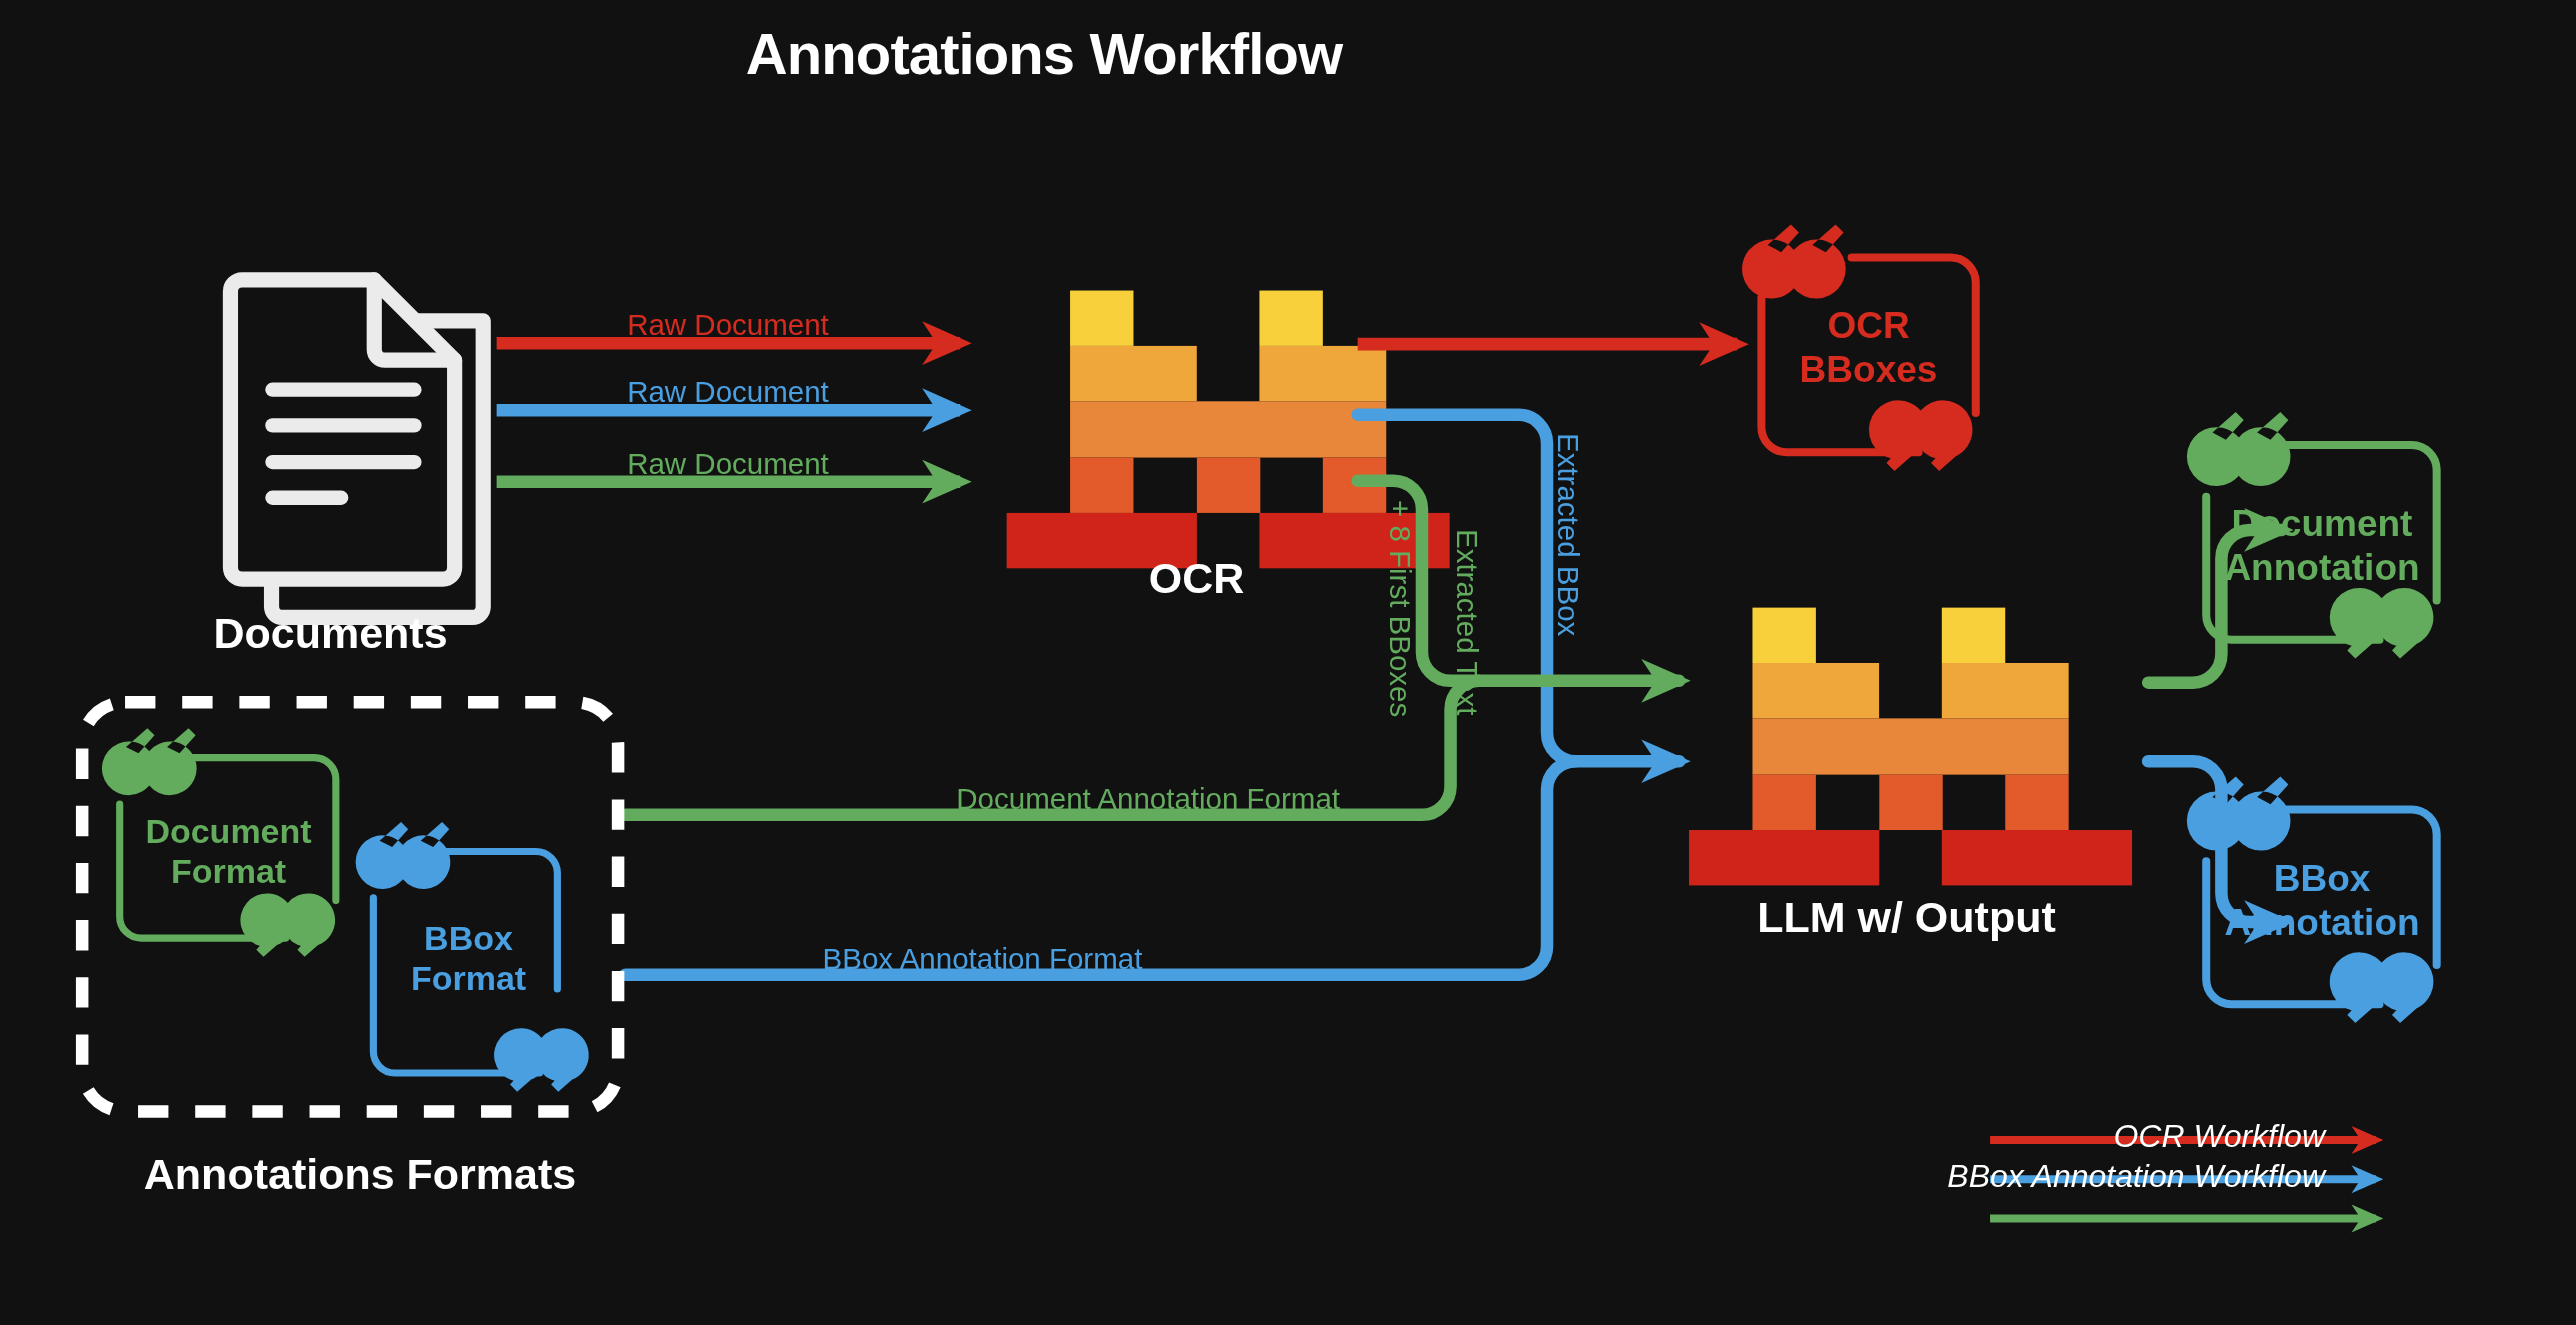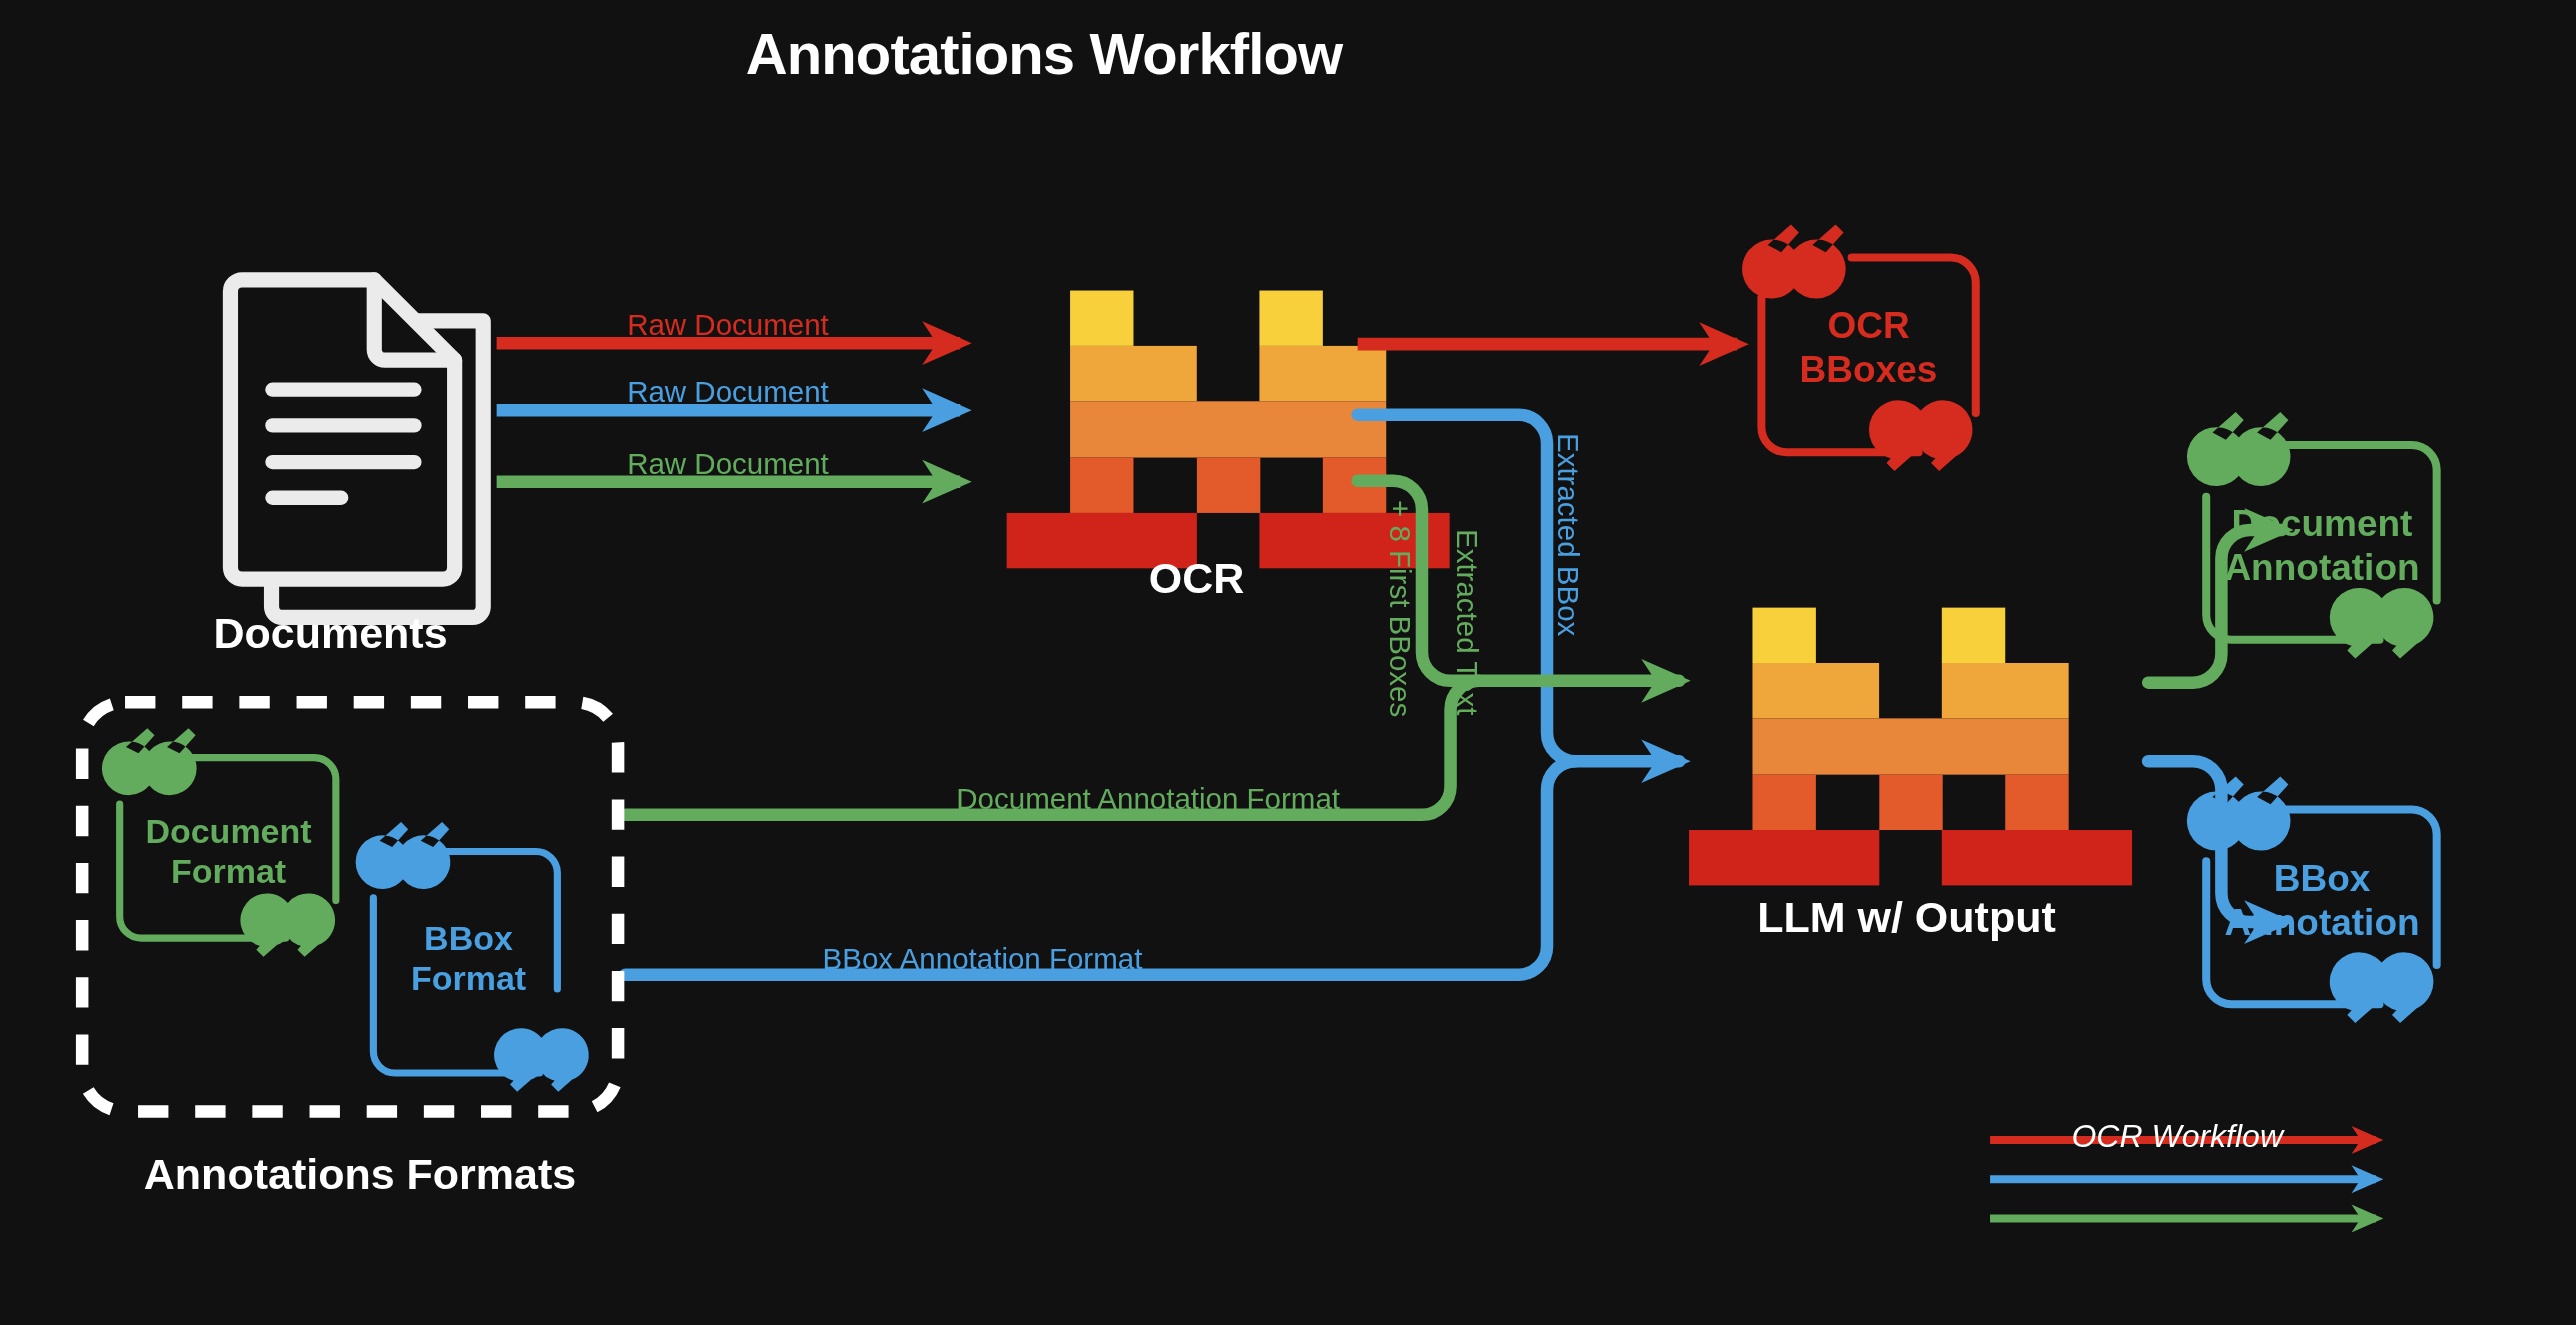--- a/index.html
+++ b/index.html
@@ -217,23 +217,24 @@
 <div class="quote-text" style="left:125px; top:811px; width:207px; font-size:34px; color:#63AC5E;">
   <div>Document</div>
   <div>Format</div>
 </div>
 
 <div class="quote-text" style="left:379px; top:918px; width:179px; font-size:34px; color:#4A9FE0;">
   <div>BBox</div>
   <div>Format</div>
 </div>
 
-<div class="legend-row" style="top:1118px;gap:42px;">
+<div class="legend-row" style="top:1118px;">
   <span class="legend-label">OCR Workflow</span>
   <span class="legend-arrow"></span>
 </div>
 <div class="legend-row" style="top:1158px;">
+  <span class="legend-label">BBox Annotation Workflow</span>
   <span class="legend-arrow"></span>
 </div>
 <div class="legend-row" style="top:1197px;">
   <span class="legend-arrow"></span>
 </div>
 
 
 </body></html>

